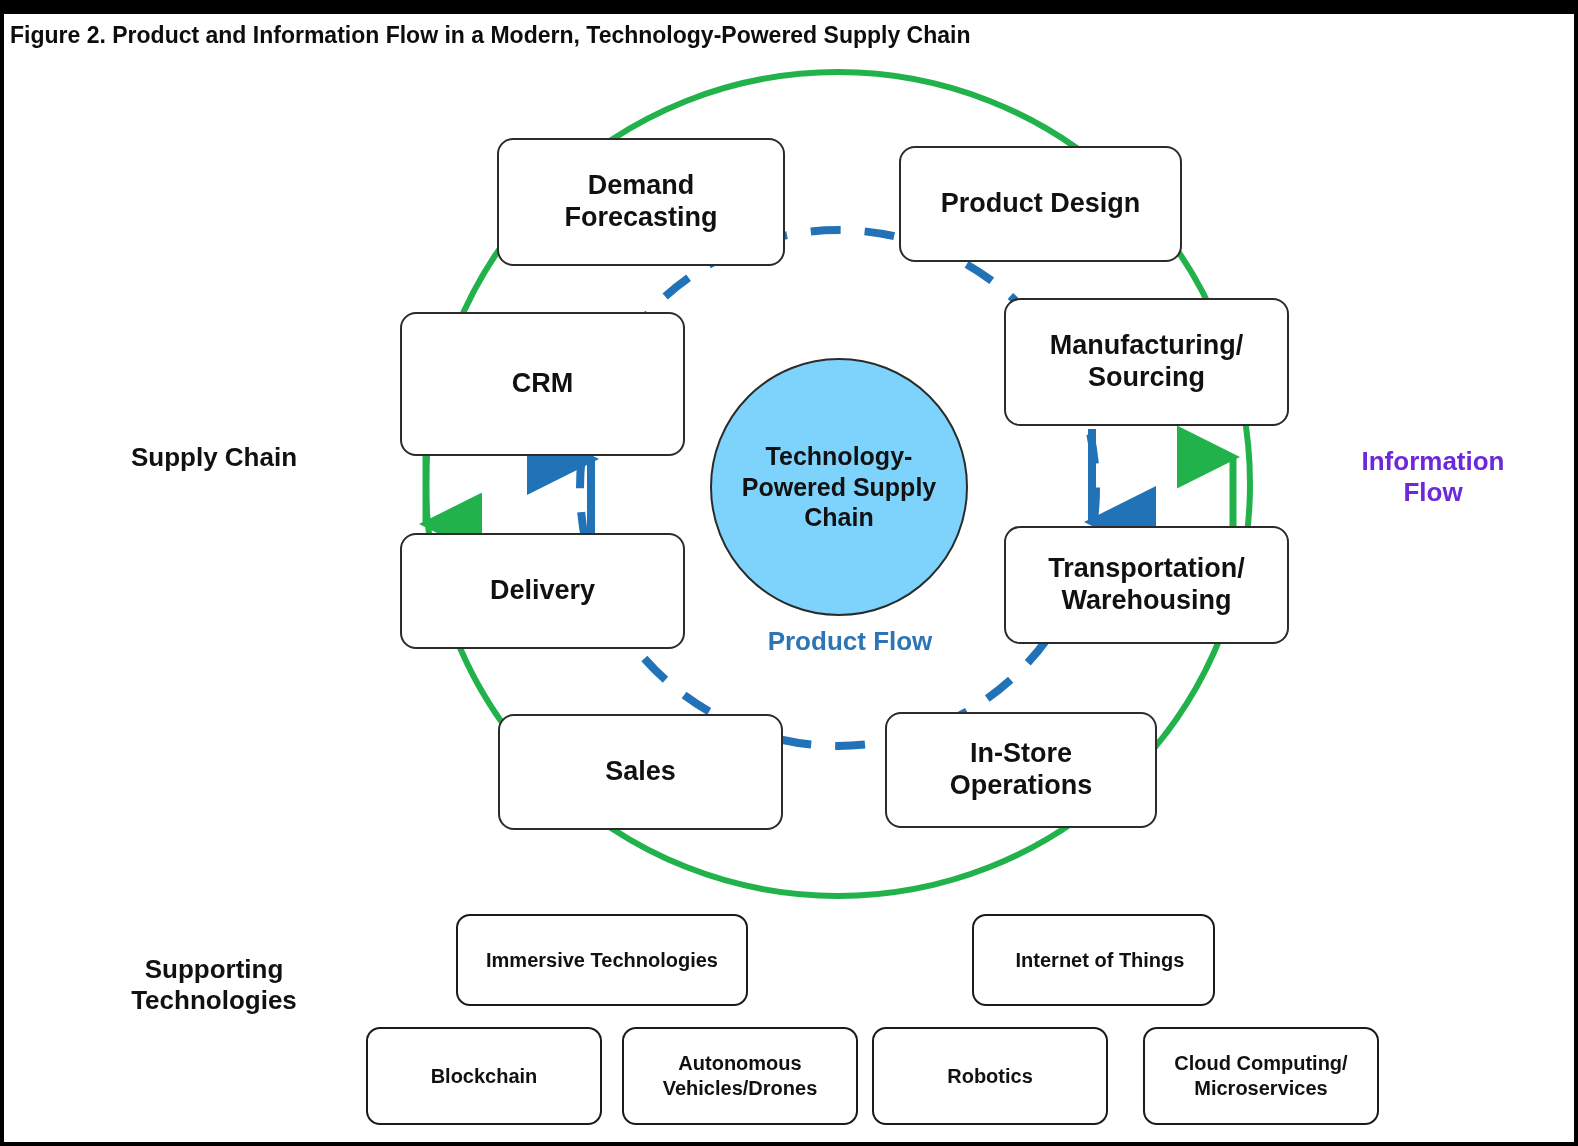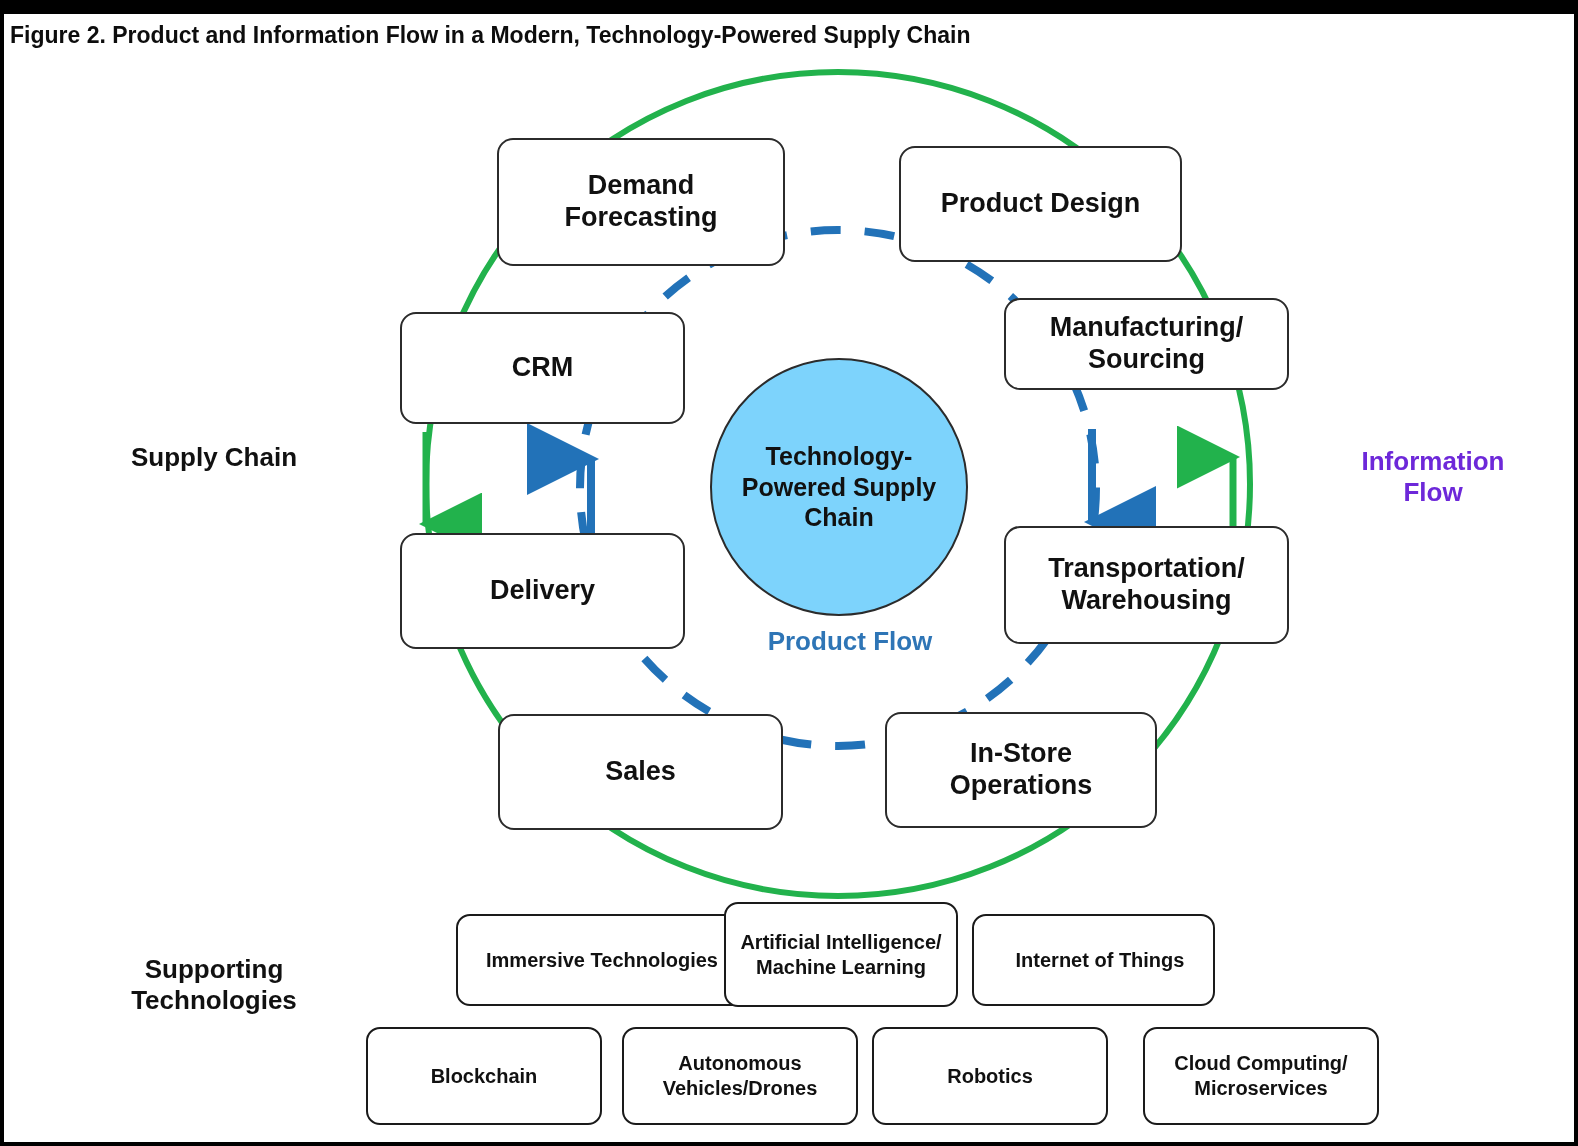--- a/index.html
+++ b/index.html
@@ -124,21 +124,21 @@
         <span>Forecasting</span>
       </div>
     </div>
 
     <div class="node" style="left:895px; top:132px; width:283px; height:116px; font-size:27px;">
       <div>
         <span>Product Design</span>
       </div>
     </div>
 
-    <div class="node" style="left:1000px; top:284px; width:285px; height:92px; font-size:27px;">
+    <div class="node" style="left:1000px; top:284px; width:285px; height:128px; font-size:27px;">
       <div>
         <span>Manufacturing/</span>
         <span>Sourcing</span>
       </div>
     </div>
 
     <div class="node" style="left:1000px; top:512px; width:285px; height:118px; font-size:27px;">
       <div>
         <span>Transportation/</span>
         <span>Warehousing</span>
@@ -157,21 +157,21 @@
         <span>Sales</span>
       </div>
     </div>
 
     <div class="node" style="left:396px; top:519px; width:285px; height:116px; font-size:27px;">
       <div>
         <span>Delivery</span>
       </div>
     </div>
 
-    <div class="node" style="left:396px; top:298px; width:285px; height:112px; font-size:27px;">
+    <div class="node" style="left:396px; top:298px; width:285px; height:144px; font-size:27px;">
       <div>
         <span>CRM</span>
       </div>
     </div>
 
     <div class="sidelabel" style="left:110px; top:428px; width:200px; font-size:26px;">
       <span>Supply</span>
       <span>Chain</span>
     </div>
 
@@ -190,27 +190,20 @@
       <span>Flow</span>
     </div>
 
     <div class="techbox" style="left:452px; top:900px; width:292px; height:92px; font-size:20px;">
       <div>
         <span>Immersive</span>
         <span>Technologies</span>
       </div>
     </div>
 
-    <div class="techbox" style="left:720px; top:888px; width:234px; height:105px; font-size:20px;">
-      <div>
-        <span>Artificial</span>
-        <span>Intelligence/</span>
-        <span>Machine Learning</span>
-      </div>
-    </div>
 
     <div class="techbox" style="left:968px; top:900px; width:243px; height:92px; font-size:20px;padding-left:13px;">
       <div>
         <span>Internet of Things</span>
       </div>
     </div>
 
     <div class="techbox" style="left:362px; top:1013px; width:236px; height:98px; font-size:20px;">
       <div>
         <span>Blockchain</span>

